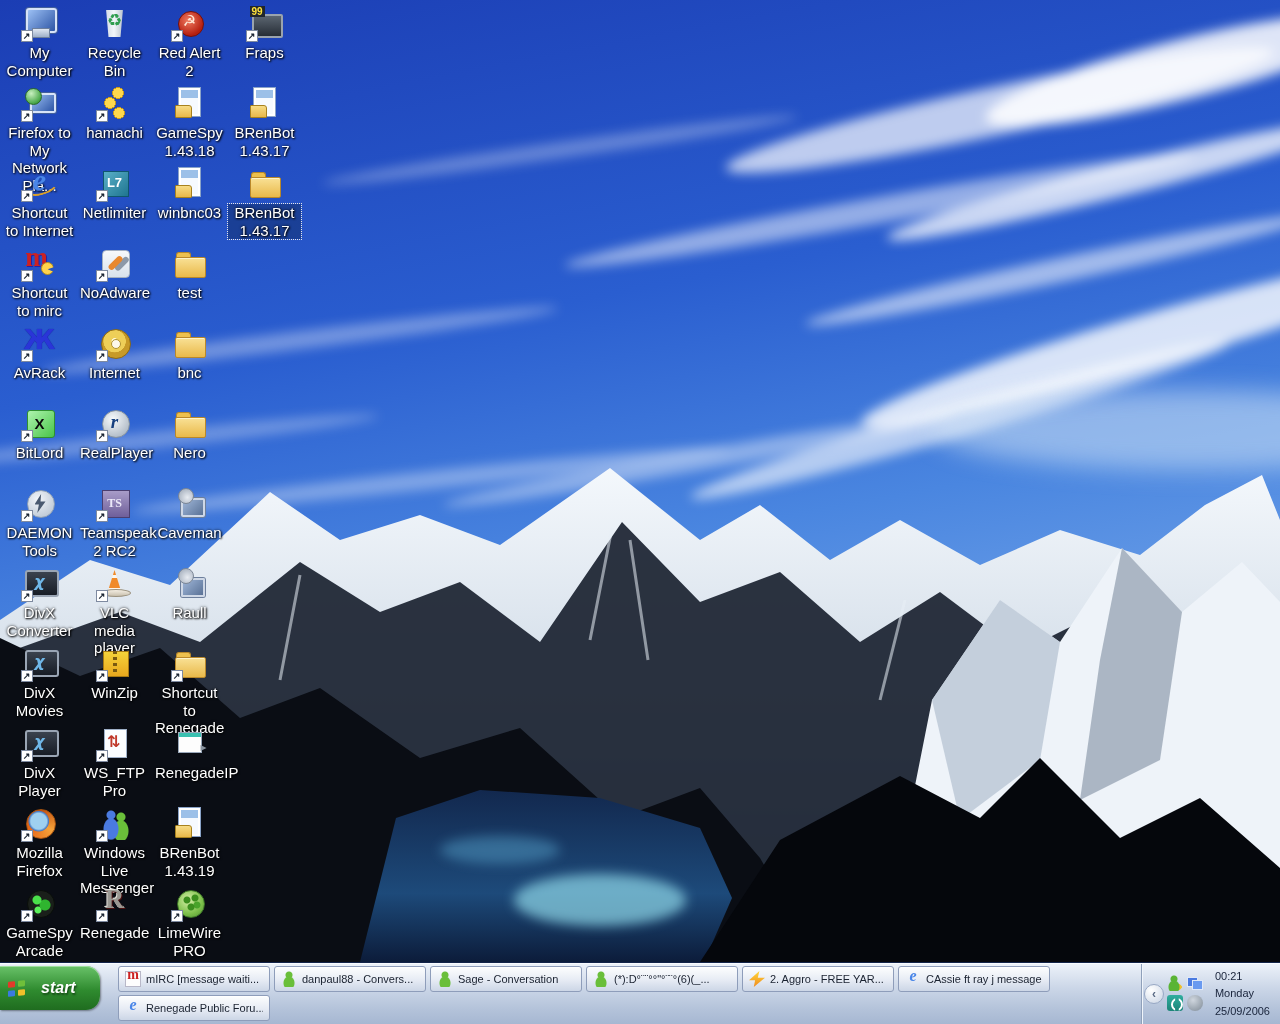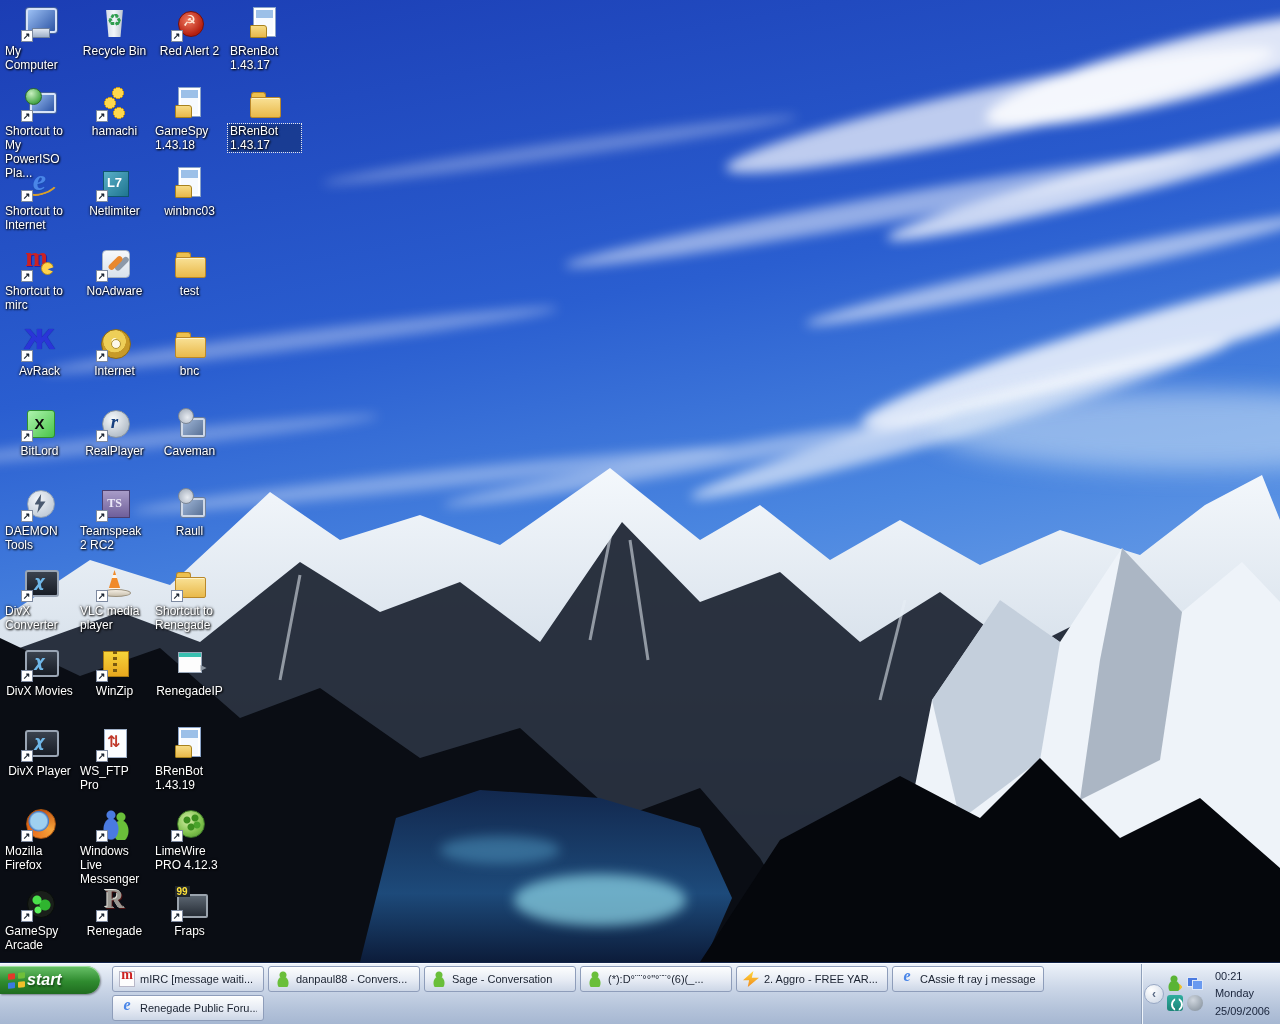--- a/index.html
+++ b/index.html
@@ -8,21 +8,21 @@
 
   
   .desktop { position:absolute; top:0; left:0; width:1280px; height:962px; overflow:hidden; }
   .desktop svg { position:absolute; top:0; left:0; }
 
   
   .icon-grid { position:absolute; top:4px; left:2px; display:grid;
     grid-auto-flow:column; grid-template-rows:repeat(12, 80px); grid-template-columns:repeat(4, 75px); }
   .cell { width:75px; display:flex; flex-direction:column; align-items:center; gap:2px; cursor:default; }
   .ibox { position:relative; width:38px; height:38px; display:flex; align-items:center; justify-content:center; flex:0 0 auto; }
-  .dlabel { max-width:73px; text-align:left; font-size:12px; line-height:1.18; color:#fff;
+  .dlabel { max-width:73px; text-align:center; font-size:15px; line-height:1.18; color:#fff;
     text-shadow:1px 1px 2px #000, 0 0 3px #000; padding:0 2px; }
   .dlabel.sel { background:rgba(18,48,110,.55); outline:1px dotted #e6e6e6; }
 
   .ig { position:relative; width:34px; height:34px; flex:0 0 auto; }
   .ig::before, .ig::after { position:absolute; content:""; }
 
   .sc { position:absolute; left:0; bottom:0; width:12px; height:12px; background:#fff;
     border:1px solid #7e8aa0; display:flex; align-items:center; justify-content:center; }
   .sc::before { content:"\2197"; font-size:9px; font-weight:bold; color:#16202e; }
 
@@ -172,22 +172,22 @@
   .ig-wlm::before { left:0; top:0; width:34px; height:34px; background:
     radial-gradient(circle 5px at 13px 9px,#4a7ae0 0 4px,transparent 5px),
     radial-gradient(ellipse 7px 10px at 13px 23px,#4a7ae0 0 7px,transparent 8px),
     radial-gradient(circle 5px at 23px 11px,#6abf3a 0 4px,transparent 5px),
     radial-gradient(ellipse 7px 10px at 23px 25px,#6abf3a 0 7px,transparent 8px); }
 
   
   .taskbar { position:absolute; left:0; bottom:0; width:1280px; height:62px;
     background:linear-gradient(#eef3fa,#ccd7e8 40%,#b4c3da 75%,#a6b7d2);
     border-top:1px solid #13244a; box-shadow:inset 0 1px 0 #f8fbff; display:flex; }
-  .start-btn { margin:3px 12px 0 0; width:100px; height:28px; border:none; cursor:pointer;
-    border-radius:0 14px 14px 0; display:flex; align-items:center; gap:2px; padding:0 10px 0 8px;
+  .start-btn { margin:3px 18px 0 0; width:100px; height:44px; border:none; cursor:pointer;
+    border-radius:0 14px 14px 0; display:flex; align-items:center; gap:16px; padding:0 10px 0 8px;
     background:linear-gradient(#69c269,#2f8b2f 55%,#1f6c1f); box-shadow:inset 0 1px 0 #9fe09f, 1px 1px 2px rgba(0,0,0,.4);
     color:#fff; font:bold italic 16px "Liberation Sans", sans-serif; text-shadow:1px 2px 2px #174a17; }
   .winflag { position:relative; width:17px; height:15px; transform:skewY(-6deg); flex:0 0 auto; }
   .winflag i { position:absolute; width:7px; height:6px; border-radius:1px; }
   .winflag i:nth-child(1){ left:0; top:0; background:#e23a2a; }
   .winflag i:nth-child(2){ right:0; top:0; background:#6fbf3a; }
   .winflag i:nth-child(3){ left:0; bottom:0; background:#3a7ae0; }
   .winflag i:nth-child(4){ right:0; bottom:0; background:#f0c02a; }
 
   .tb-main { flex:1 1 auto; display:flex; flex-direction:column; gap:3px; padding-top:3px; min-width:0; }
@@ -306,21 +306,21 @@
             <span class="ig ig-computer"></span>
             <span class="sc"></span>
           </div>
           <div class="dlabel">My Computer</div>
         </div>
         <div class="cell">
           <div class="ibox">
             <span class="ig ig-network"></span>
             <span class="sc"></span>
           </div>
-          <div class="dlabel">Shortcut to My PowerISO Pla...</div>
+          <div class="dlabel">Firefox to My Network Pla...</div>
         </div>
         <div class="cell">
           <div class="ibox">
             <span class="ig ig-ie"></span>
             <span class="sc"></span>
           </div>
           <div class="dlabel">Shortcut to Internet</div>
         </div>
         <div class="cell">
           <div class="ibox">
@@ -491,20 +491,26 @@
           <div class="ibox">
             <span class="ig ig-folder"></span>
           </div>
           <div class="dlabel">test</div>
         </div>
         <div class="cell">
           <div class="ibox">
             <span class="ig ig-folder"></span>
           </div>
           <div class="dlabel">bnc</div>
+        </div>
+        <div class="cell">
+          <div class="ibox">
+            <span class="ig ig-folder"></span>
+          </div>
+          <div class="dlabel">Nero</div>
         </div>
         <div class="cell">
           <div class="ibox">
             <span class="ig ig-satcomp"></span>
           </div>
           <div class="dlabel">Caveman</div>
         </div>
         <div class="cell">
           <div class="ibox">
             <span class="ig ig-satcomp"></span>

